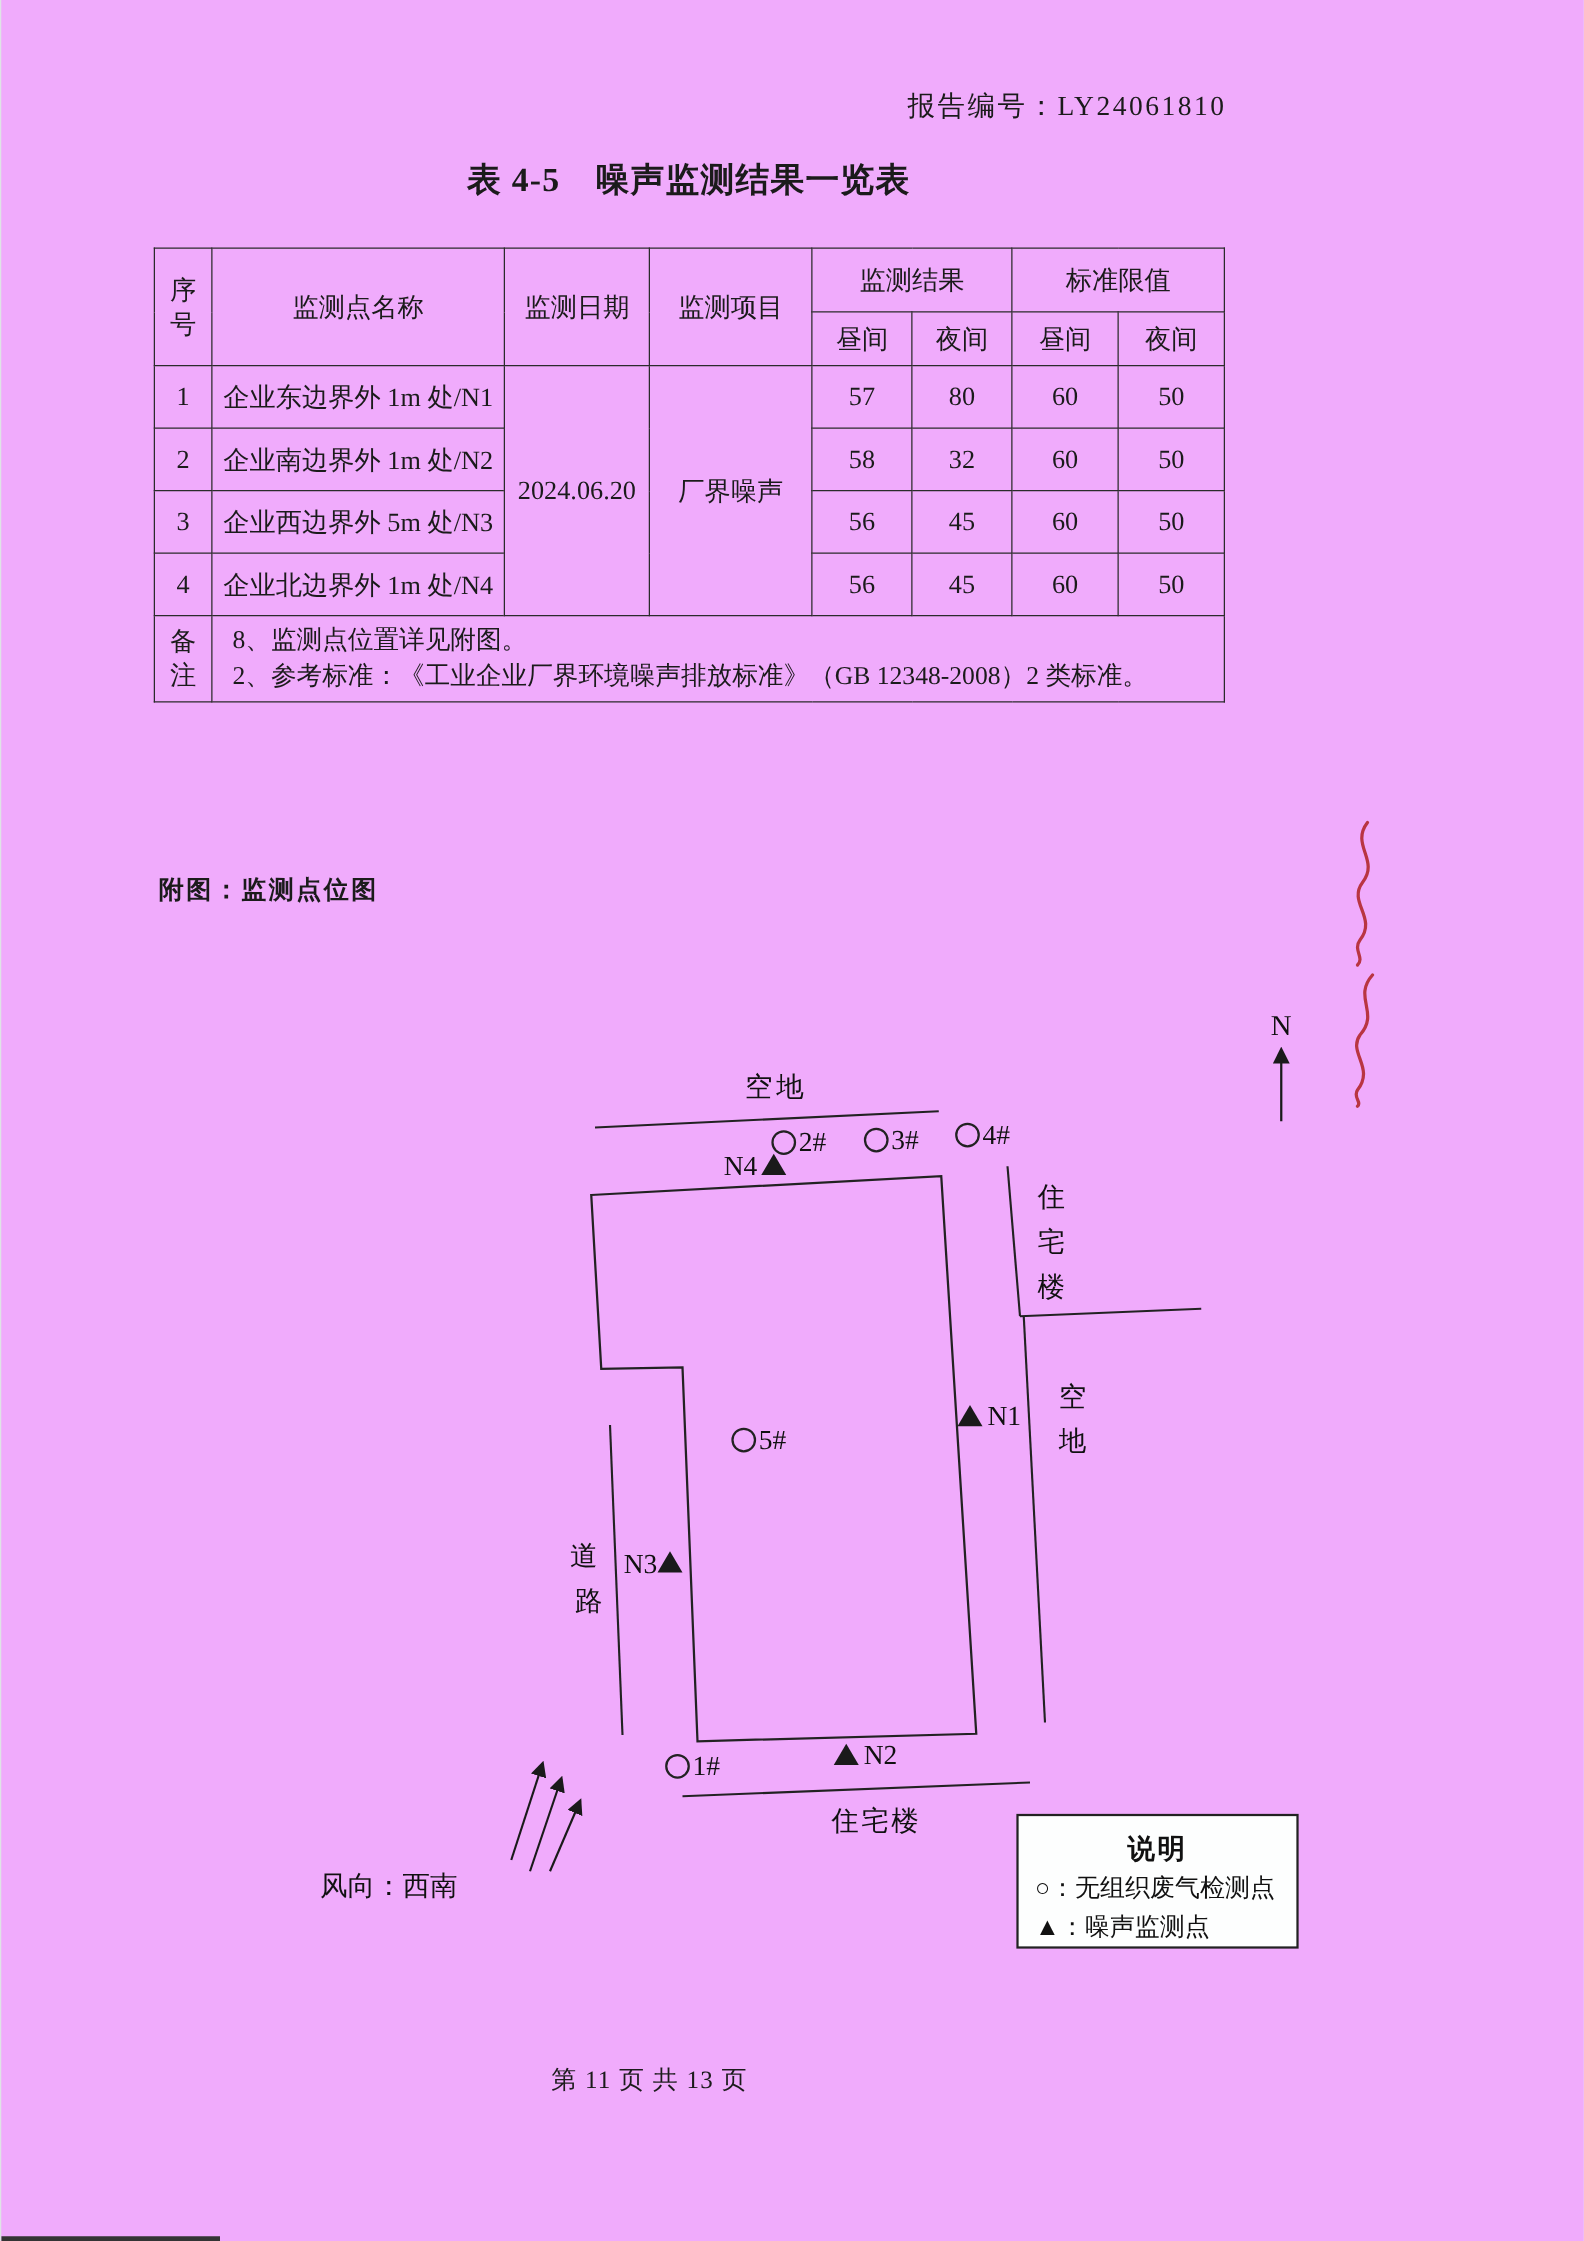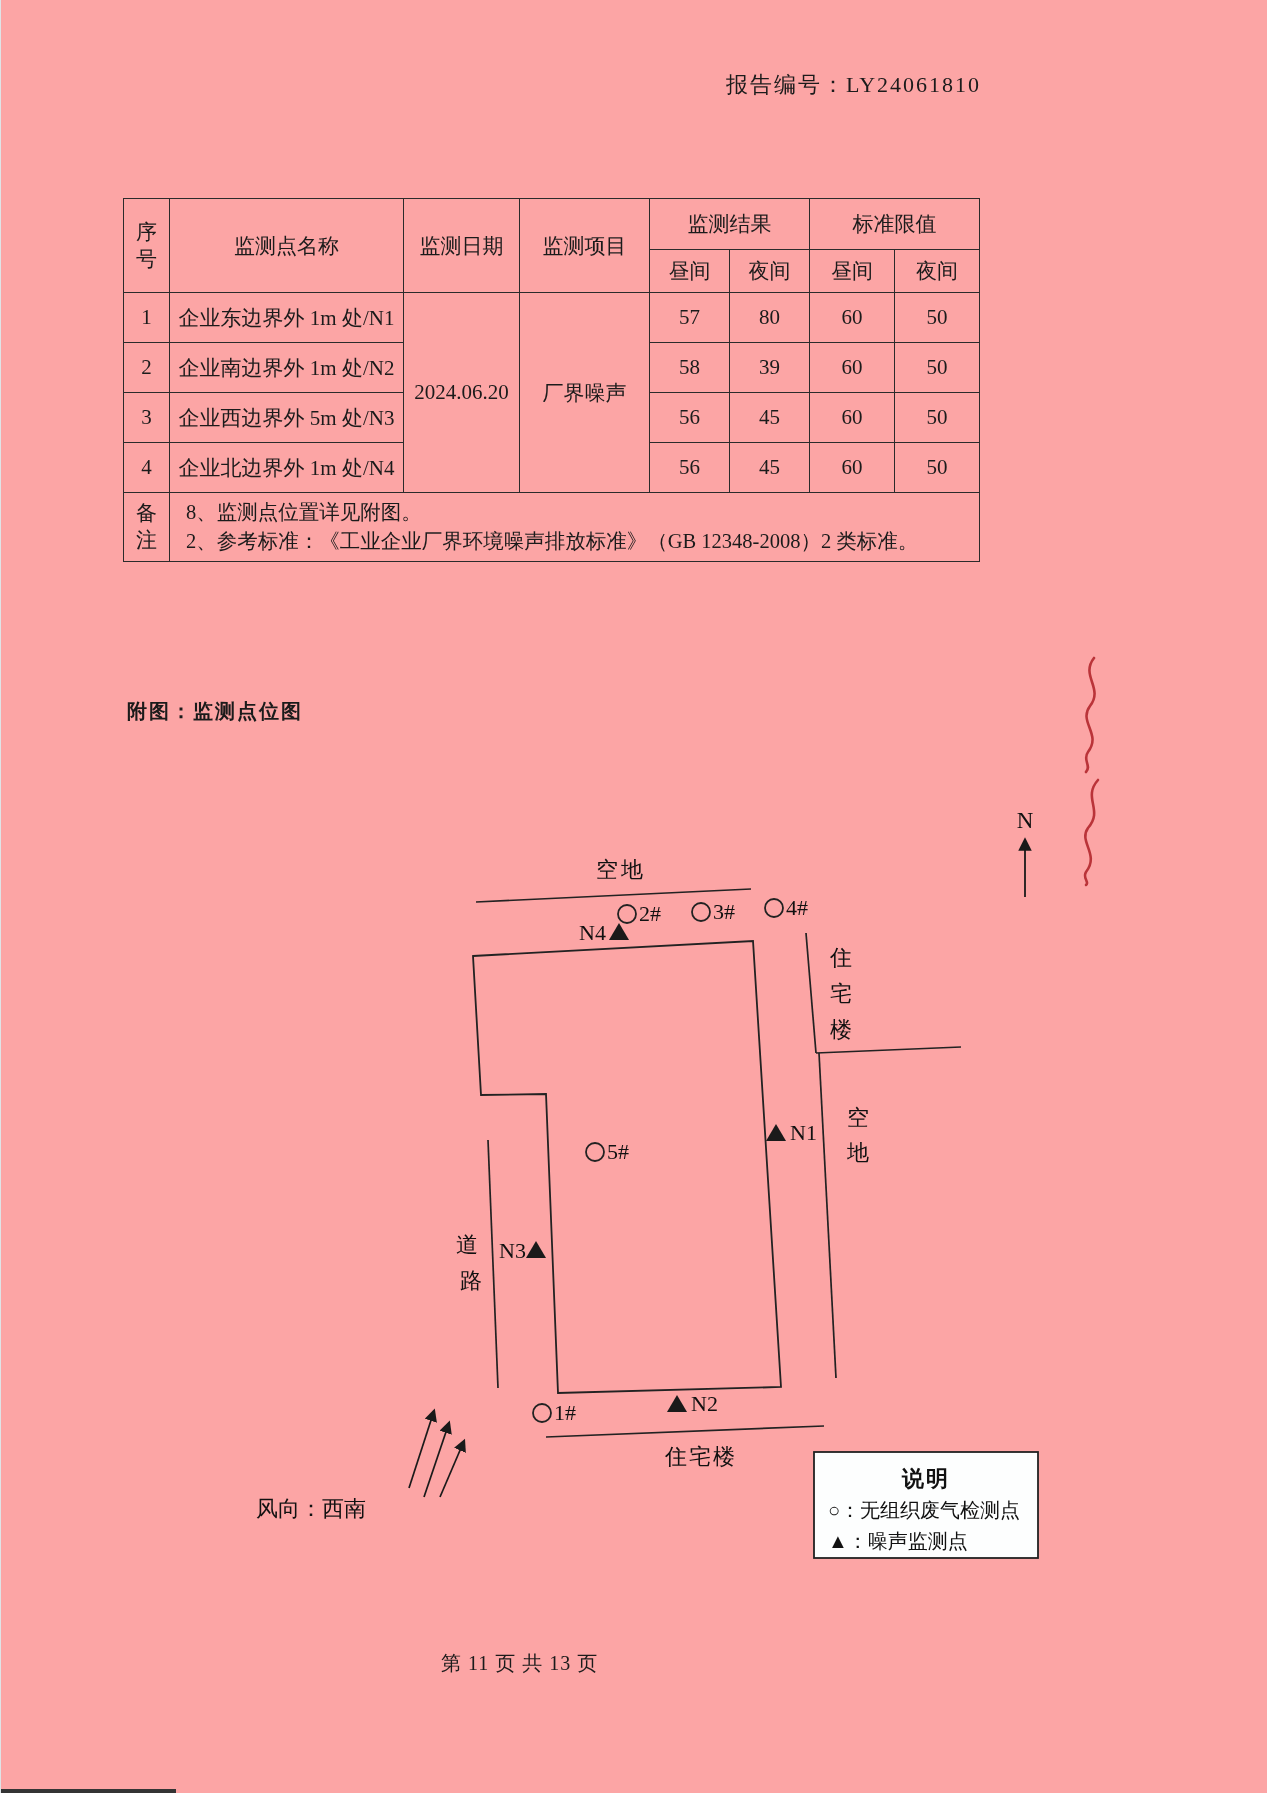--- a/index.html
+++ b/index.html
@@ -1,18 +1,18 @@
 <!DOCTYPE html>
 <html><head>
 <meta charset="utf-8">
 <style>
   html,body { margin:0; padding:0; background:#e8eaec; }
   .page {
     position:relative; width:1267px; height:1793px; margin:0 auto;
-    background:#fca5a5; overflow:hidden;
+    background:#f0abfc; overflow:hidden;
     font-family:"Liberation Serif","DejaVu Serif",serif; color:#1b1b1b;
     border-left:1px solid #dfe3e6;
   }
   .report-no {
     position:absolute; left:725px; top:70px;
     font-size:22px; letter-spacing:2px; white-space:nowrap;
   }
   .tbl-title {
     position:absolute; left:122px; top:126px; width:856px;
     text-align:center; font-size:27px; font-weight:bold; letter-spacing:1px;
@@ -50,20 +50,21 @@
   .red-scribble { position:absolute; left:1055px; top:652px; }
   .bottom-sliver { position:absolute; left:0; top:1789px; width:175px; height:4px; background:#343434; }
 </style>
 </head>
 <body>
 
 <div class="page">
 
   <div class="report-no">报告编号：LY24061810</div>
 
+  <div class="tbl-title">表 4-5　噪声监测结果一览表</div>
 
 
   <table class="tbl">
     <colgroup>
       <col style="width:46px">
         <col style="width:234px">
         <col style="width:116px">
         <col style="width:130px">
       <col style="width:80px">
         <col style="width:80px">
@@ -93,21 +94,21 @@
         <td rowspan="4">厂界噪声</td>
         <td>57</td>
         <td>80</td>
         <td>60</td>
         <td>50</td>
       </tr>
       <tr class="dr">
         <td>2</td>
         <td>企业南边界外 1m 处/N2</td>
         <td>58</td>
-        <td>39</td>
+        <td>32</td>
         <td>60</td>
         <td>50</td>
       </tr>
       <tr class="dr">
         <td>3</td>
         <td>企业西边界外 5m 处/N3</td>
         <td>56</td>
         <td>45</td>
         <td>60</td>
         <td>50</td>

